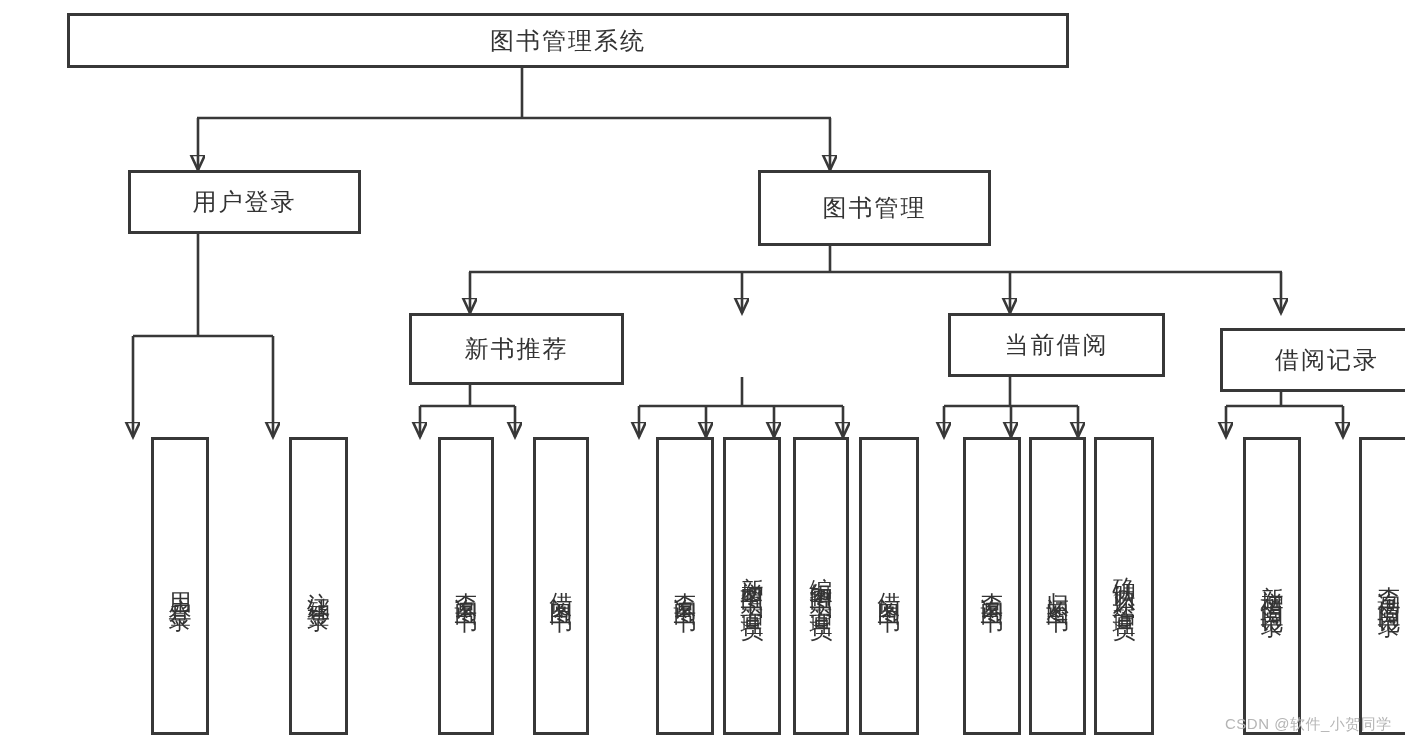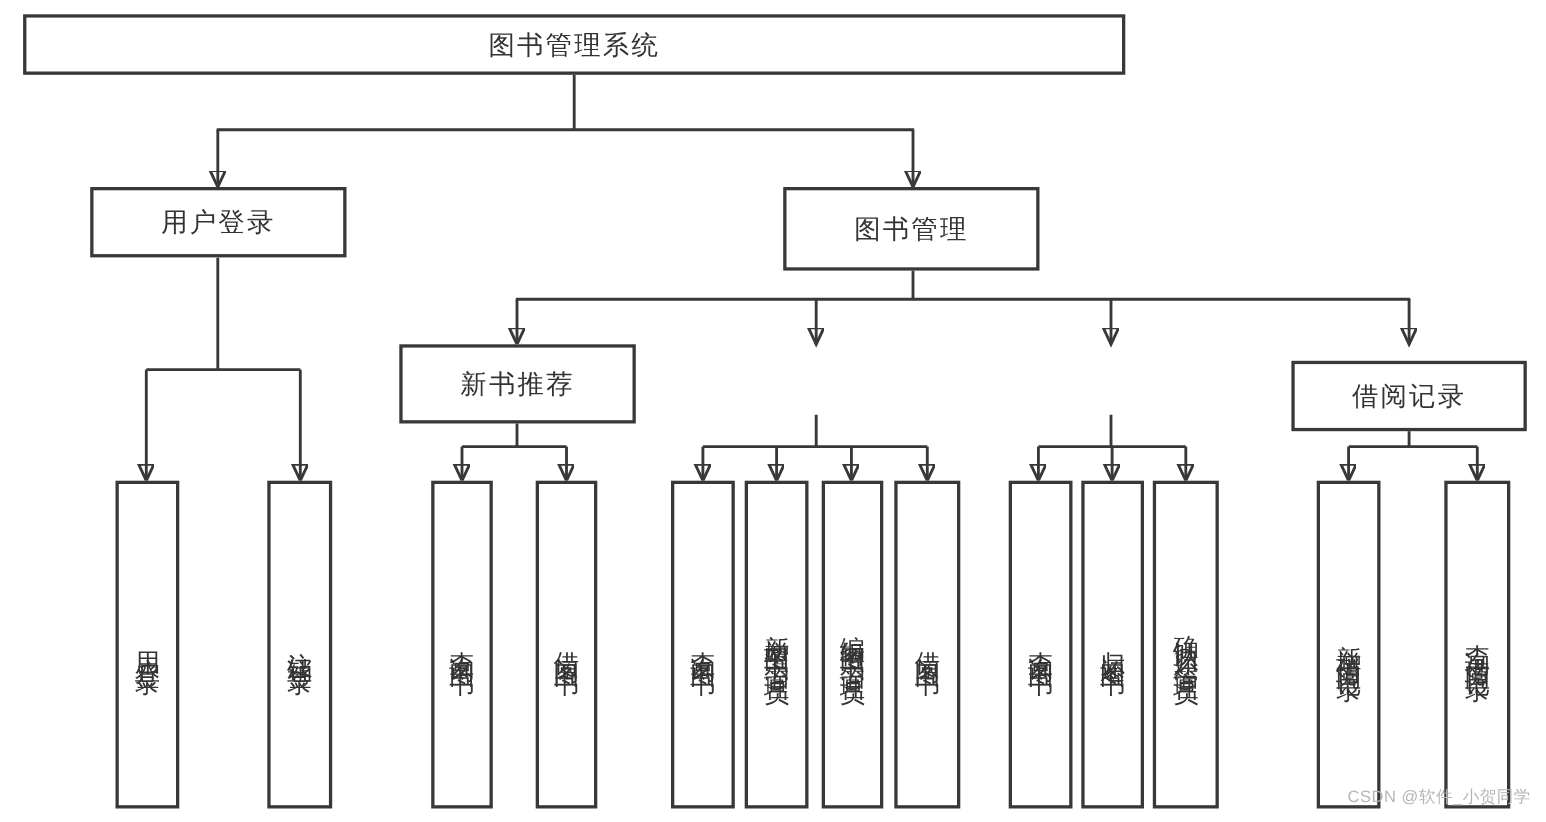--- a/index.html
+++ b/index.html
@@ -21,20 +21,21 @@
   .connectors path,.connectors line{
     stroke:var(--line);stroke-width:2.6;fill:none;
   }
   .node{
     position:absolute;
     box-sizing:border-box;
     border:3px solid var(--line);
     background:#fff;
     display:flex;align-items:center;justify-content:center;
     text-align:center;
+    margin-left:46px;
   }
   .hnode{font-size:24px;letter-spacing:2px;white-space:nowrap;}
   .vnode{top:437px;height:298px;}
   .vnode .vtext{
     writing-mode:vertical-rl;
     font-size:23px;
     letter-spacing:6px;
     line-height:1;
     white-space:nowrap;
   }
@@ -108,20 +109,23 @@
   <div class="node hnode" style="left:82px;top:170px;width:233px;height:64px">
     <span>用户登录</span>
   </div>
   <div class="node hnode" style="left:712px;top:170px;width:233px;height:76px">
     <span>图书管理</span>
   </div>
 
   <div class="node hnode" style="left:363px;top:313px;width:215px;height:72px">
     <span>新书推荐</span>
   </div>
+  <div class="node hnode" style="left:902px;top:313px;width:217px;height:64px">
+    <span>当前借阅</span>
+  </div>
   <div class="node hnode" style="left:1174px;top:328px;width:214px;height:64px">
     <span>借阅记录</span>
   </div>
 
   <div class="node vnode" style="left:105px;width:58px">
     <span class="vtext">用户登录</span>
   </div>
   <div class="node vnode" style="left:243px;width:59px">
     <span class="vtext">注销登录</span>
   </div>

